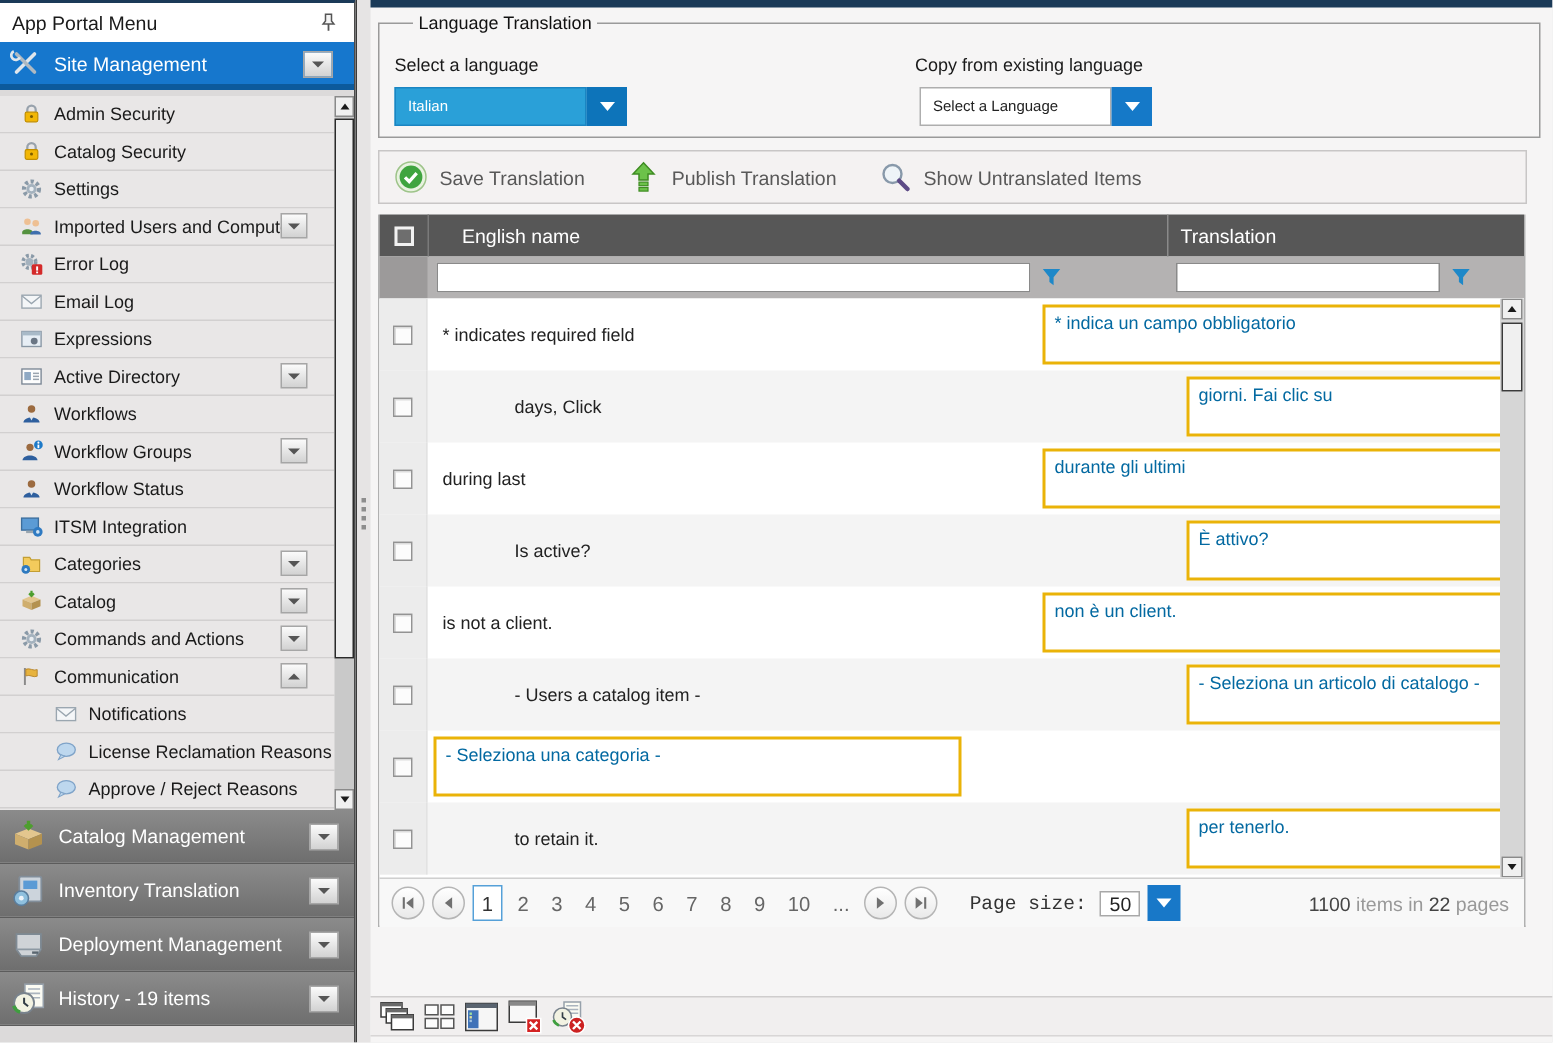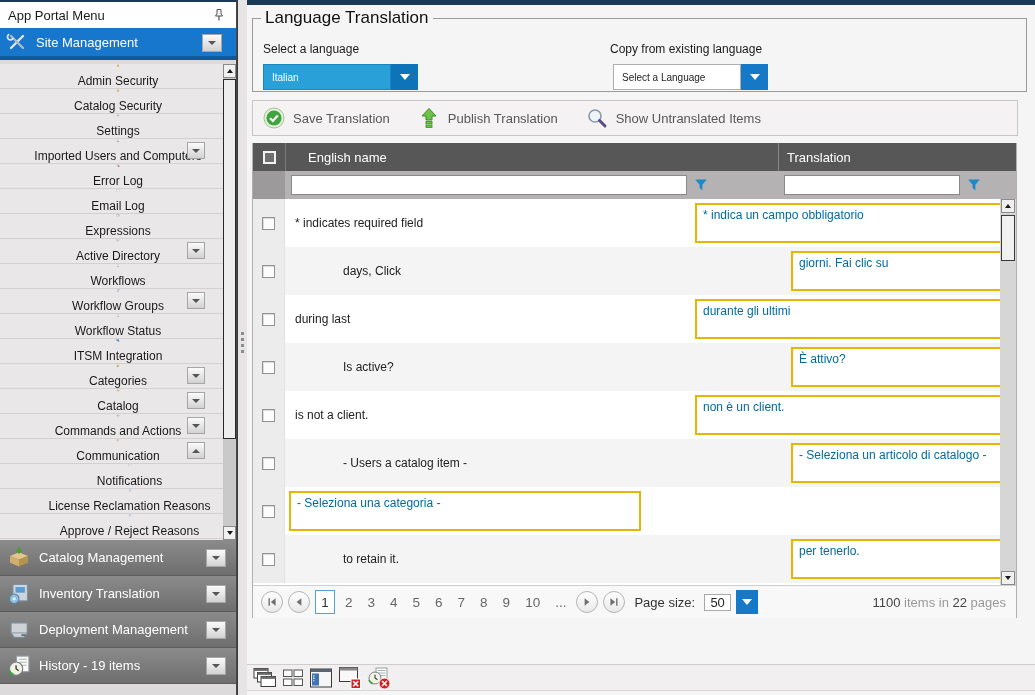--- a/index.html
+++ b/index.html
@@ -11,38 +11,38 @@
   .tri-u{width:0;height:0;border-left:4px solid transparent;border-right:4px solid transparent;border-bottom:4px solid #555;}
   .tri-d.white{border-left-width:5px;border-right-width:5px;border-top:6px solid #fff;}
   .tri-d.dark{border-top-color:#1a1a1a;} .tri-u.dark{border-bottom-color:#1a1a1a;}
 
   
   #sidebar{position:absolute;left:0;top:0;width:237px;height:695px;background:#dcdada;border-top:2px solid #1b3a58;border-right:1px solid #4a4a4a;}
   .sb-header{height:26px;background:#fff;display:flex;align-items:center;justify-content:space-between;padding:0 10px 0 8px;font-size:13px;}
   .sb-site{height:32px;background:#1677cd;border-bottom:4px solid #0c5a9c;color:#fff;display:flex;align-items:center;gap:8px;padding:0 6px;font-size:13px;position:relative;}
   .sb-dd{width:20px;height:18px;background:linear-gradient(#fbfbfb,#d2d2d2);border:1px solid #a6a6a6;display:flex;align-items:center;justify-content:center;position:absolute;right:14px;top:6px;}
   .sb-menu{position:absolute;top:62px;left:0;width:236px;height:476px;background:#e9e7e7;padding-right:13px;overflow:hidden;}
-  .sb-item{height:25px;display:flex;align-items:center;gap:7px;padding-left:13px;border-bottom:1px solid #d2d0d0;background:#e9e7e7;font-size:12px;position:relative;flex-direction:column;}
+  .sb-item{height:25px;display:flex;align-items:center;gap:7px;padding-left:13px;border-bottom:1px solid #d2d0d0;background:#e9e7e7;font-size:12px;position:relative;}
   .sb-item.indent{padding-left:36px;}
   .sb-item .sb-dd{width:18px;height:17px;top:3px;right:18px;}
   .sb-scroll{position:absolute;right:0;top:0;width:13px;height:476px;background:#c9c9c9;}
   .scr-btn{position:absolute;left:0;width:13px;height:14px;background:#f0f0f0;border:1px solid #8a8a8a;display:flex;align-items:center;justify-content:center;}
   .sb-thumb{position:absolute;left:0;top:15px;width:13px;height:360px;background:#eeeeee;border:1px solid #2a2a2a;}
   .sb-groups{position:absolute;top:538px;left:0;width:236px;}
   .sb-group{height:36px;background:linear-gradient(#8b8b8b,#6e6e6e);border-bottom:1px solid #5c5c5c;color:#fff;display:flex;align-items:center;gap:8px;padding:0 7px;font-size:13px;position:relative;}
   .sb-group .sb-dd{top:9px;right:10px;}
   #splitter{position:absolute;left:237px;top:0;width:10px;height:695px;background:#e6e4e4;border-left:1px solid #3a3a3a;}
   .split-dots{position:absolute;left:3px;top:332px;display:flex;flex-direction:column;gap:3px;}
   .split-dots i{width:3px;height:3px;background:#8d8d8d;display:block;}
 
   
   #main{position:absolute;left:247px;top:0;width:788px;height:695px;background:#f6f5f5;}
   .navy-top{height:5px;background:#1b3a58;}
   #lang-panel{position:absolute;left:5px;top:8px;width:775px;height:84px;border:1px solid #9a9a9a;}
-  #lang-panel legend{font-size:17px;margin-left:8px;padding:0 4px;color:#111;}
+  #lang-panel legend{font-size:12px;margin-left:22px;padding:0 4px;color:#111;}
   .fs-label{position:absolute;font-size:12px;color:#1a1a1a;}
   .combo{position:absolute;display:flex;height:26px;}
   .combo-field{width:128px;display:flex;align-items:center;padding:0 8px;font-size:10px;}
   .combo-field.sel{background:#2aa0d8;border:1px solid #1a85c2;color:#fff;}
   .combo-field.plain{background:#fff;border:1px solid #aeaeae;color:#222;}
   .combo-btn{width:27px;display:flex;align-items:center;justify-content:center;}
   .combo-btn.b1{background:#0d74ba;} .combo-btn.b2{background:#1579c8;}
 
   #toolbar{position:absolute;left:5px;top:100px;width:766px;height:36px;background:#f4f2f2;border:1px solid #c8c6c6;display:flex;align-items:center;padding-left:10px;gap:28px;}
   .tb-btn{display:flex;align-items:center;gap:8px;font-size:13px;color:#585858;cursor:default;}
@@ -69,21 +69,21 @@
   .cb{width:13px;height:13px;background:#fcfcfc;border:1px solid #939393;box-shadow:inset 1px 1px 0 #dcdcdc;display:inline-block;}
   .cb-h{width:13px;height:13px;border:2px solid #f2f2f2;background:#6e6e6e;display:inline-block;}
   .g-vscroll{position:absolute;right:0;top:0;width:16px;height:386px;background:#d6d6d6;}
   .g-vscroll .scr-btn{width:14px;left:1px;}
   .g-thumb{position:absolute;left:1px;top:16px;width:14px;height:46px;background:#f0f0f0;border:1px solid #3a3a3a;}
 
   .g-pager{height:33px;background:#f8f8f8;border-top:1px solid #cfcfcf;display:flex;align-items:center;padding:0 8px;gap:5px;font-size:13px;color:#555;position:relative;}
   .pg-circle{width:22px;height:22px;border-radius:50%;border:1px solid #b5b5b5;background:linear-gradient(#ffffff,#e9e9e9);display:flex;align-items:center;justify-content:center;}
   .pg-num{padding:0 5px;color:#666;font-size:13.5px;}
   .pg-current{min-width:20px;height:24px;display:flex;align-items:center;justify-content:center;border:1px solid #55a0d8;background:#fff;color:#333;padding:0 4px;font-size:13.5px;}
-  .ps-label{margin-left:4px;color:#333;}
+  .ps-label{margin-left:16px;color:#333;font-family:Liberation Mono, monospace;}
   .ps-box{width:27px;height:17px;background:#fff;border:1px solid #a8a8a8;display:flex;align-items:center;justify-content:center;color:#222;margin-left:4px;}
   .ps-btn{width:22px;height:24px;background:#1878c8;display:flex;align-items:center;justify-content:center;}
   .pg-summary{position:absolute;right:10px;font-size:13px;color:#999;}
   .pg-summary b{color:#444;font-weight:normal;}
 
   #mdi-bar{position:absolute;left:0;top:664px;width:788px;height:27px;background:#f1efef;border-top:1px solid #cfcdcd;border-bottom:1px solid #d8d6d6;display:flex;align-items:center;gap:5px;padding-left:6px;}
   .mdi-btn{display:flex;align-items:center;justify-content:center;}
 </style>
 </head>
 <body>

